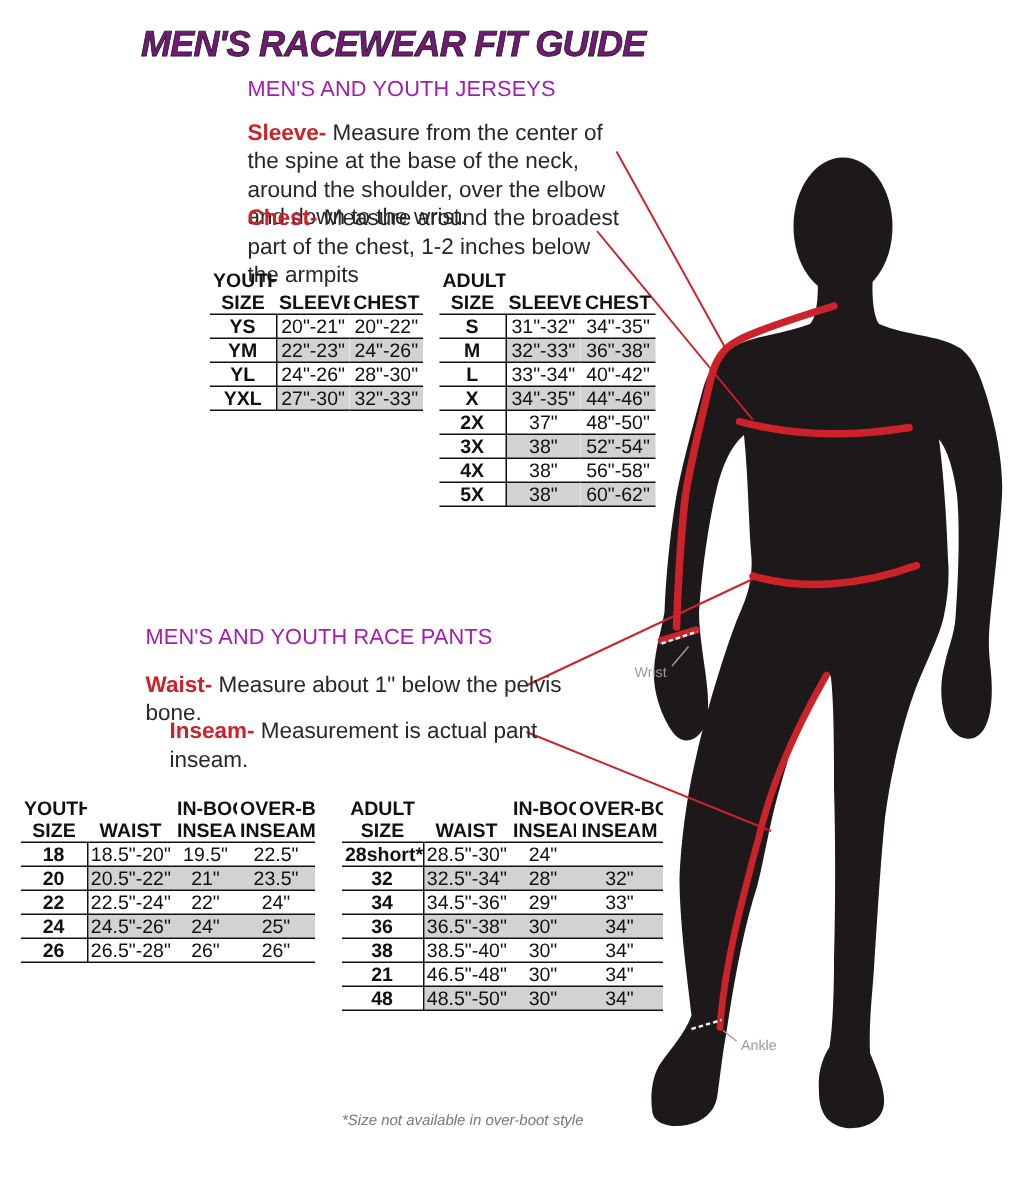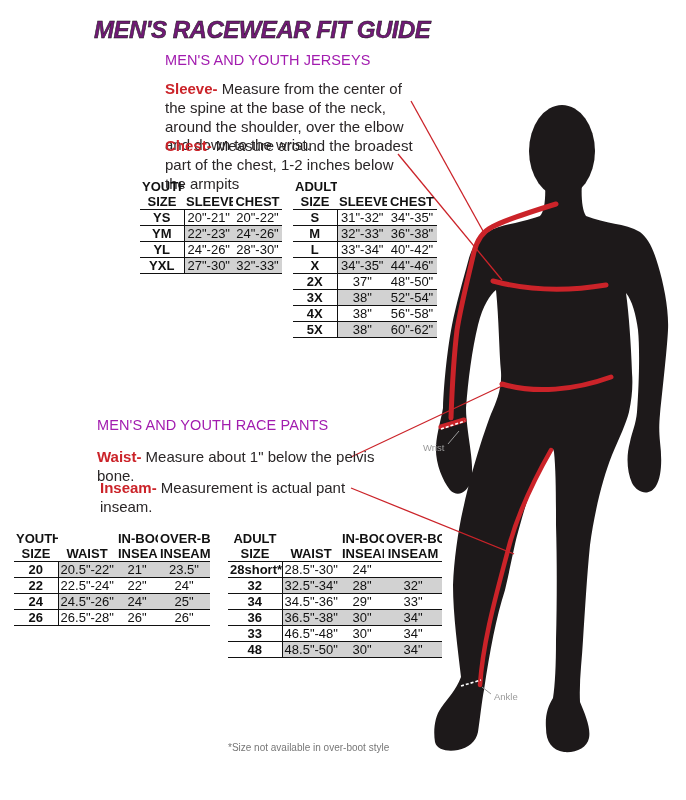--- a/index.html
+++ b/index.html
@@ -22,21 +22,21 @@
   }
   .section-heading{font-size:14.5px;font-weight:normal;color:#a21caf;letter-spacing:0.1px;}
   #jersey-heading{left:165px;top:52px;}
   #pants-heading{left:97px;top:417px;}
 
   .desc{font-size:15px;line-height:1.25;color:#2a2627;}
   .desc .lbl{color:var(--accent);font-weight:bold;}
   #sleeve-desc{left:165px;top:80px;width:252px;}
   #chest-desc{left:165px;top:137px;width:252px;}
   #waist-desc{left:97px;top:448px;width:300px;}
-  #inseam-desc{left:100px;top:479px;width:300px;}
+  #inseam-desc{left:113px;top:479px;width:300px;}
 
   table.fit-table{border-collapse:collapse;table-layout:fixed;font-size:13px;color:#111;}
   .fit-table th,.fit-table td{padding:0 2px;text-align:center;overflow:hidden;white-space:nowrap;}
   .fit-table thead th{font-weight:bold;height:13px;}
   .fit-table thead tr.hrow2 th{border-bottom:1.5px solid #111;height:14px;}
   .fit-table tbody td{height:14px;border-bottom:1px solid #111;}
   .fit-table tbody td.size{font-weight:bold;border-right:1px solid #111;text-align:center;}
   .fit-table tbody tr.shaded td:not(.size){background:var(--shade);}
 
   #youth-jersey-table{left:140px;top:179px;width:142px;}
@@ -45,21 +45,21 @@
   #adult-pants-table{left:228px;top:531px;width:214px;}
   #youth-jersey-table col:nth-child(1){width:44px;}
   #adult-jersey-table col:nth-child(1){width:44px;}
   #youth-pants-table col:nth-child(1){width:44px;}
   #youth-pants-table col:nth-child(2){width:58px;}
   #youth-pants-table col:nth-child(3){width:42px;}
   #adult-pants-table col:nth-child(1){width:54px;}
   #adult-pants-table col:nth-child(2){width:58px;}
   #adult-pants-table col:nth-child(3){width:44px;}
 
-  #footnote{left:228px;top:742px;font-size:10px;color:#777;}
+  #footnote{left:228px;top:742px;font-size:10px;color:#777;font-style:italic;}
 
   .sil{fill:#1d191a;}
   .mline{stroke:var(--accent);stroke-width:5;fill:none;stroke-linecap:round;stroke-linejoin:round;}
   .pline{stroke:var(--accent);stroke-width:1.3;fill:none;}
   .gline{stroke:var(--gray);stroke-width:1;fill:none;}
   .wdash{stroke:#fff;stroke-width:1.6;fill:none;stroke-dasharray:3 2;}
   .glabel{font-size:9.5px;fill:var(--gray);}
 </style>
 </head>
 <body>
@@ -273,20 +273,26 @@
         <th>OVER-BOOT</th>
       </tr>
       <tr class="hrow2">
         <th>SIZE</th>
         <th>WAIST</th>
         <th>INSEAM</th>
         <th>INSEAM</th>
       </tr>
     </thead>
     <tbody>
+      <tr>
+        <td class="size">18</td>
+        <td>18.5"-20"</td>
+        <td>19.5"</td>
+        <td>22.5"</td>
+      </tr>
       <tr class="shaded">
         <td class="size">20</td>
         <td>20.5"-22"</td>
         <td>21"</td>
         <td>23.5"</td>
       </tr>
       <tr>
         <td class="size">22</td>
         <td>22.5"-24"</td>
         <td>22"</td>
@@ -347,21 +353,27 @@
         <td>29"</td>
         <td>33"</td>
       </tr>
       <tr class="shaded">
         <td class="size">36</td>
         <td>36.5"-38"</td>
         <td>30"</td>
         <td>34"</td>
       </tr>
       <tr>
-        <td class="size">33</td>
+        <td class="size">38</td>
+        <td>38.5"-40"</td>
+        <td>30"</td>
+        <td>34"</td>
+      </tr>
+      <tr>
+        <td class="size">21</td>
         <td>46.5"-48"</td>
         <td>30"</td>
         <td>34"</td>
       </tr>
       <tr class="shaded">
         <td class="size">48</td>
         <td>48.5"-50"</td>
         <td>30"</td>
         <td>34"</td>
       </tr>

